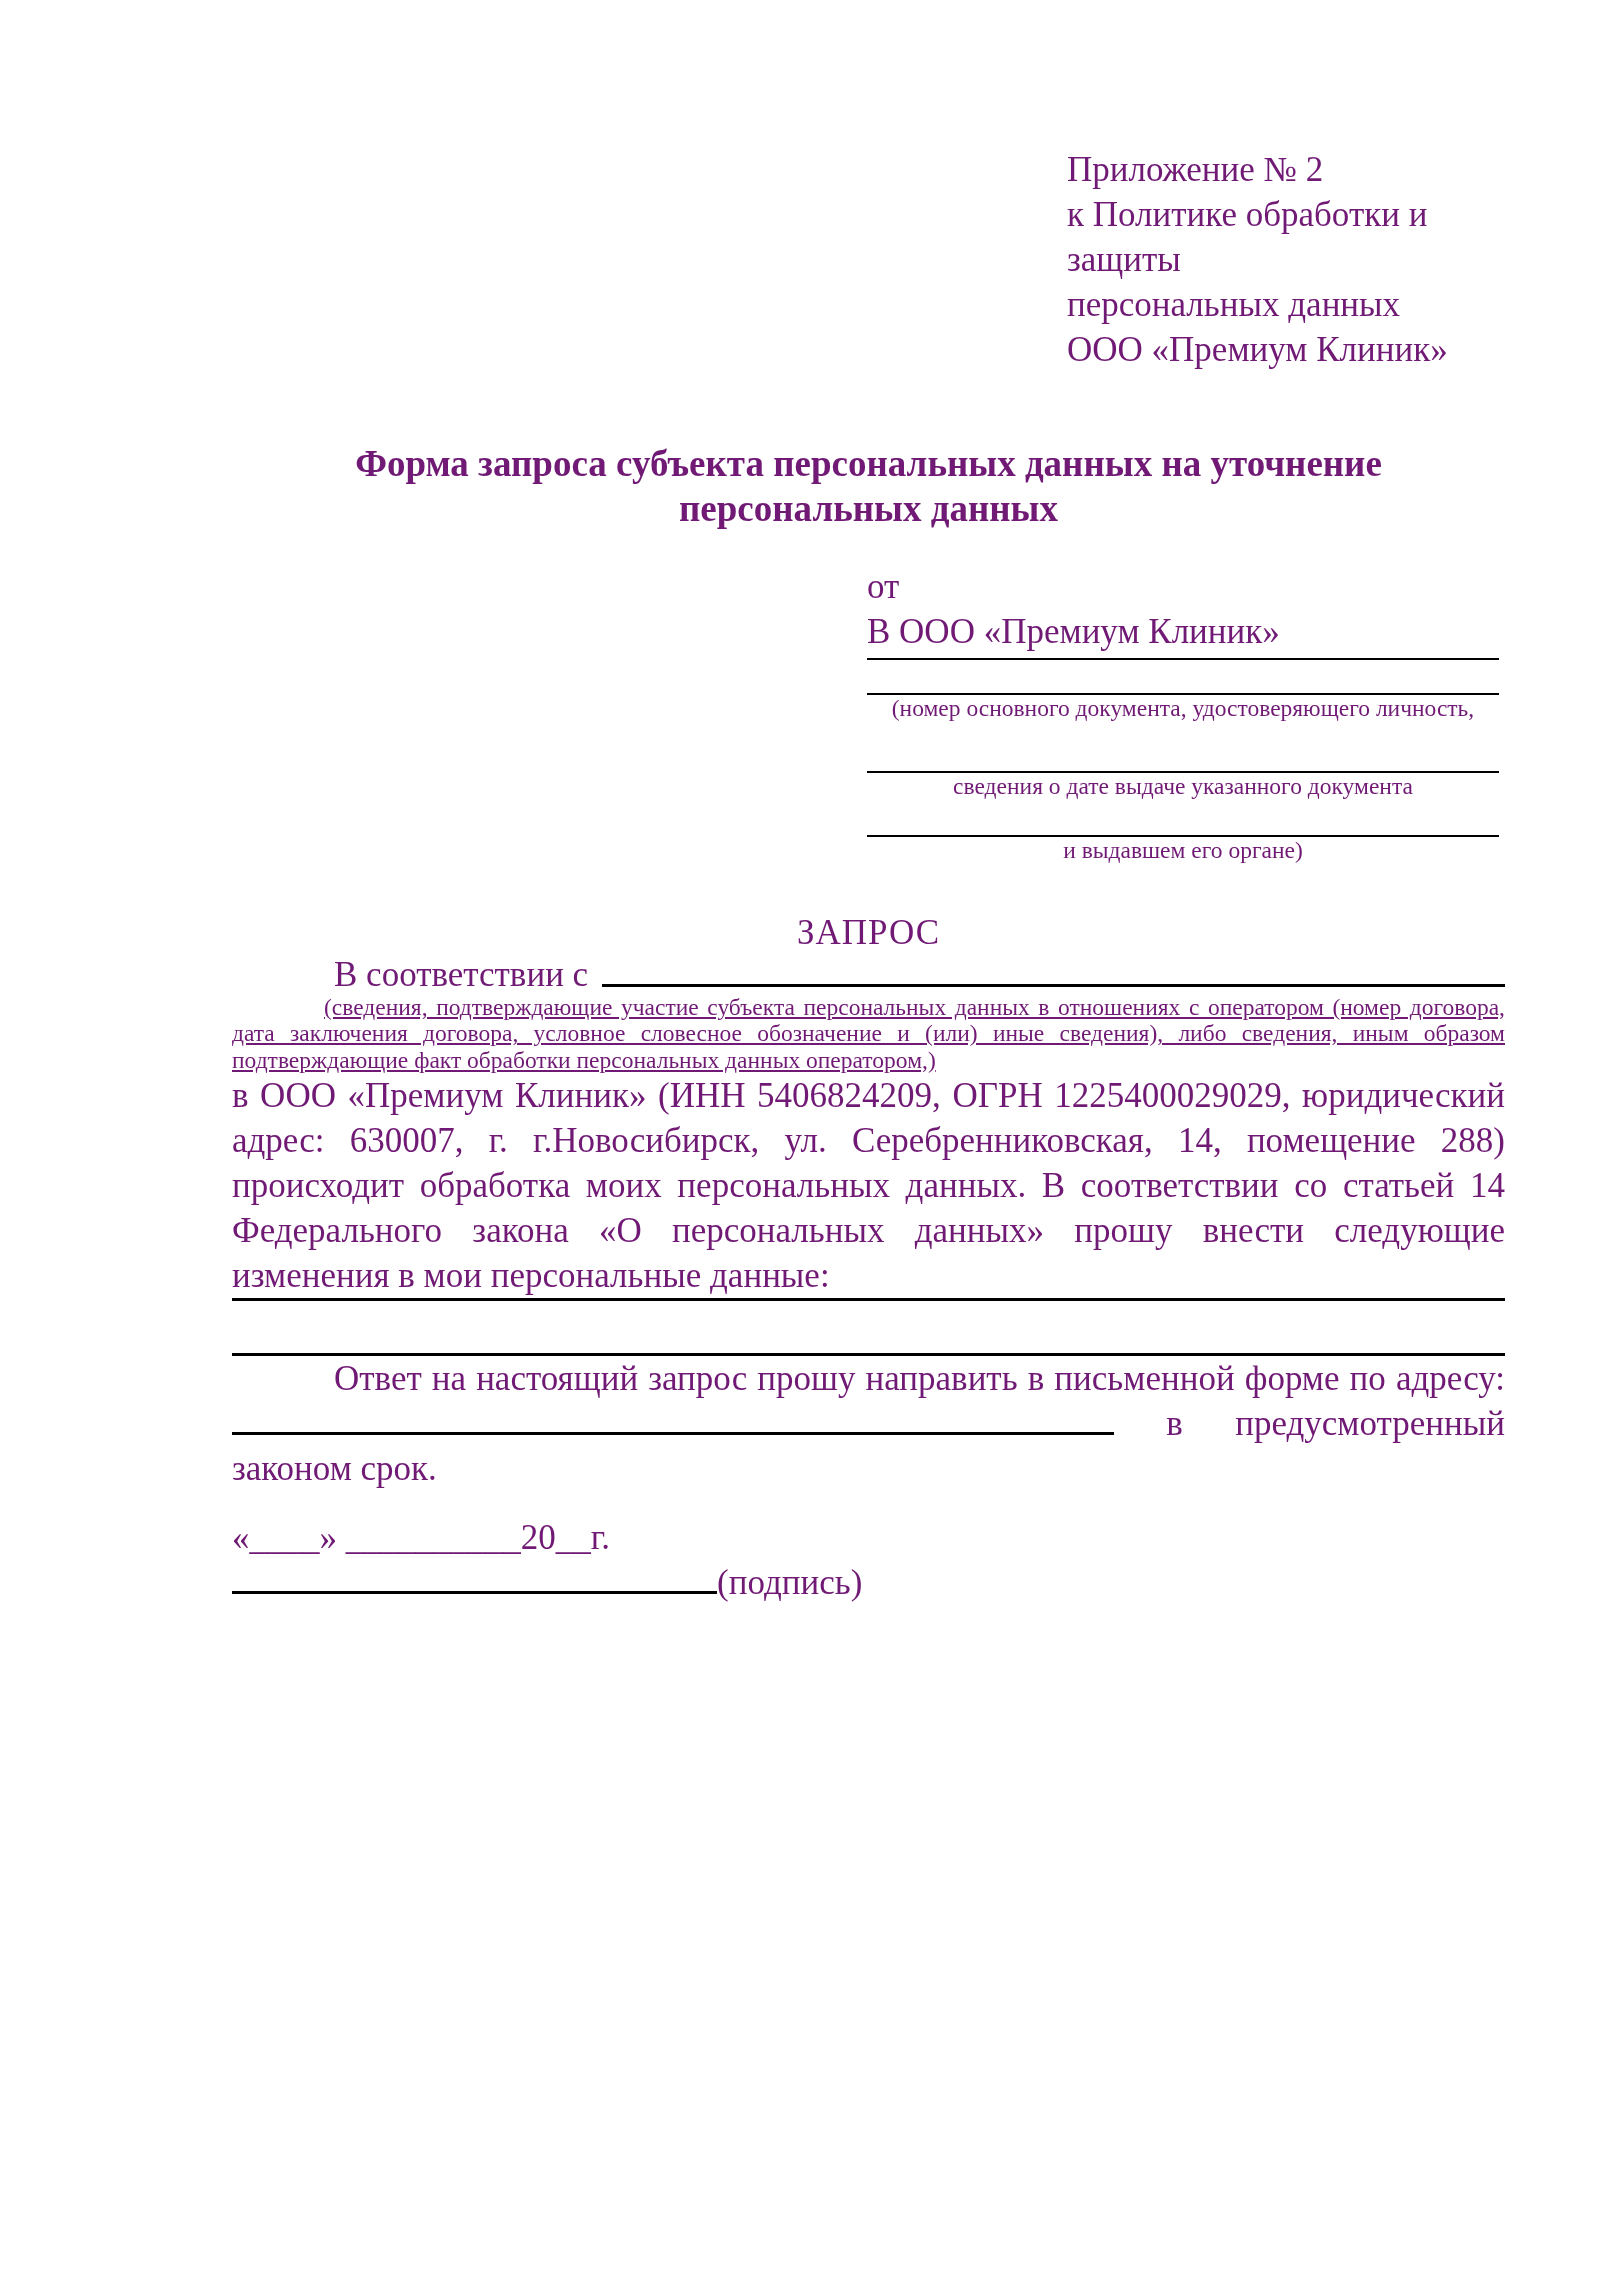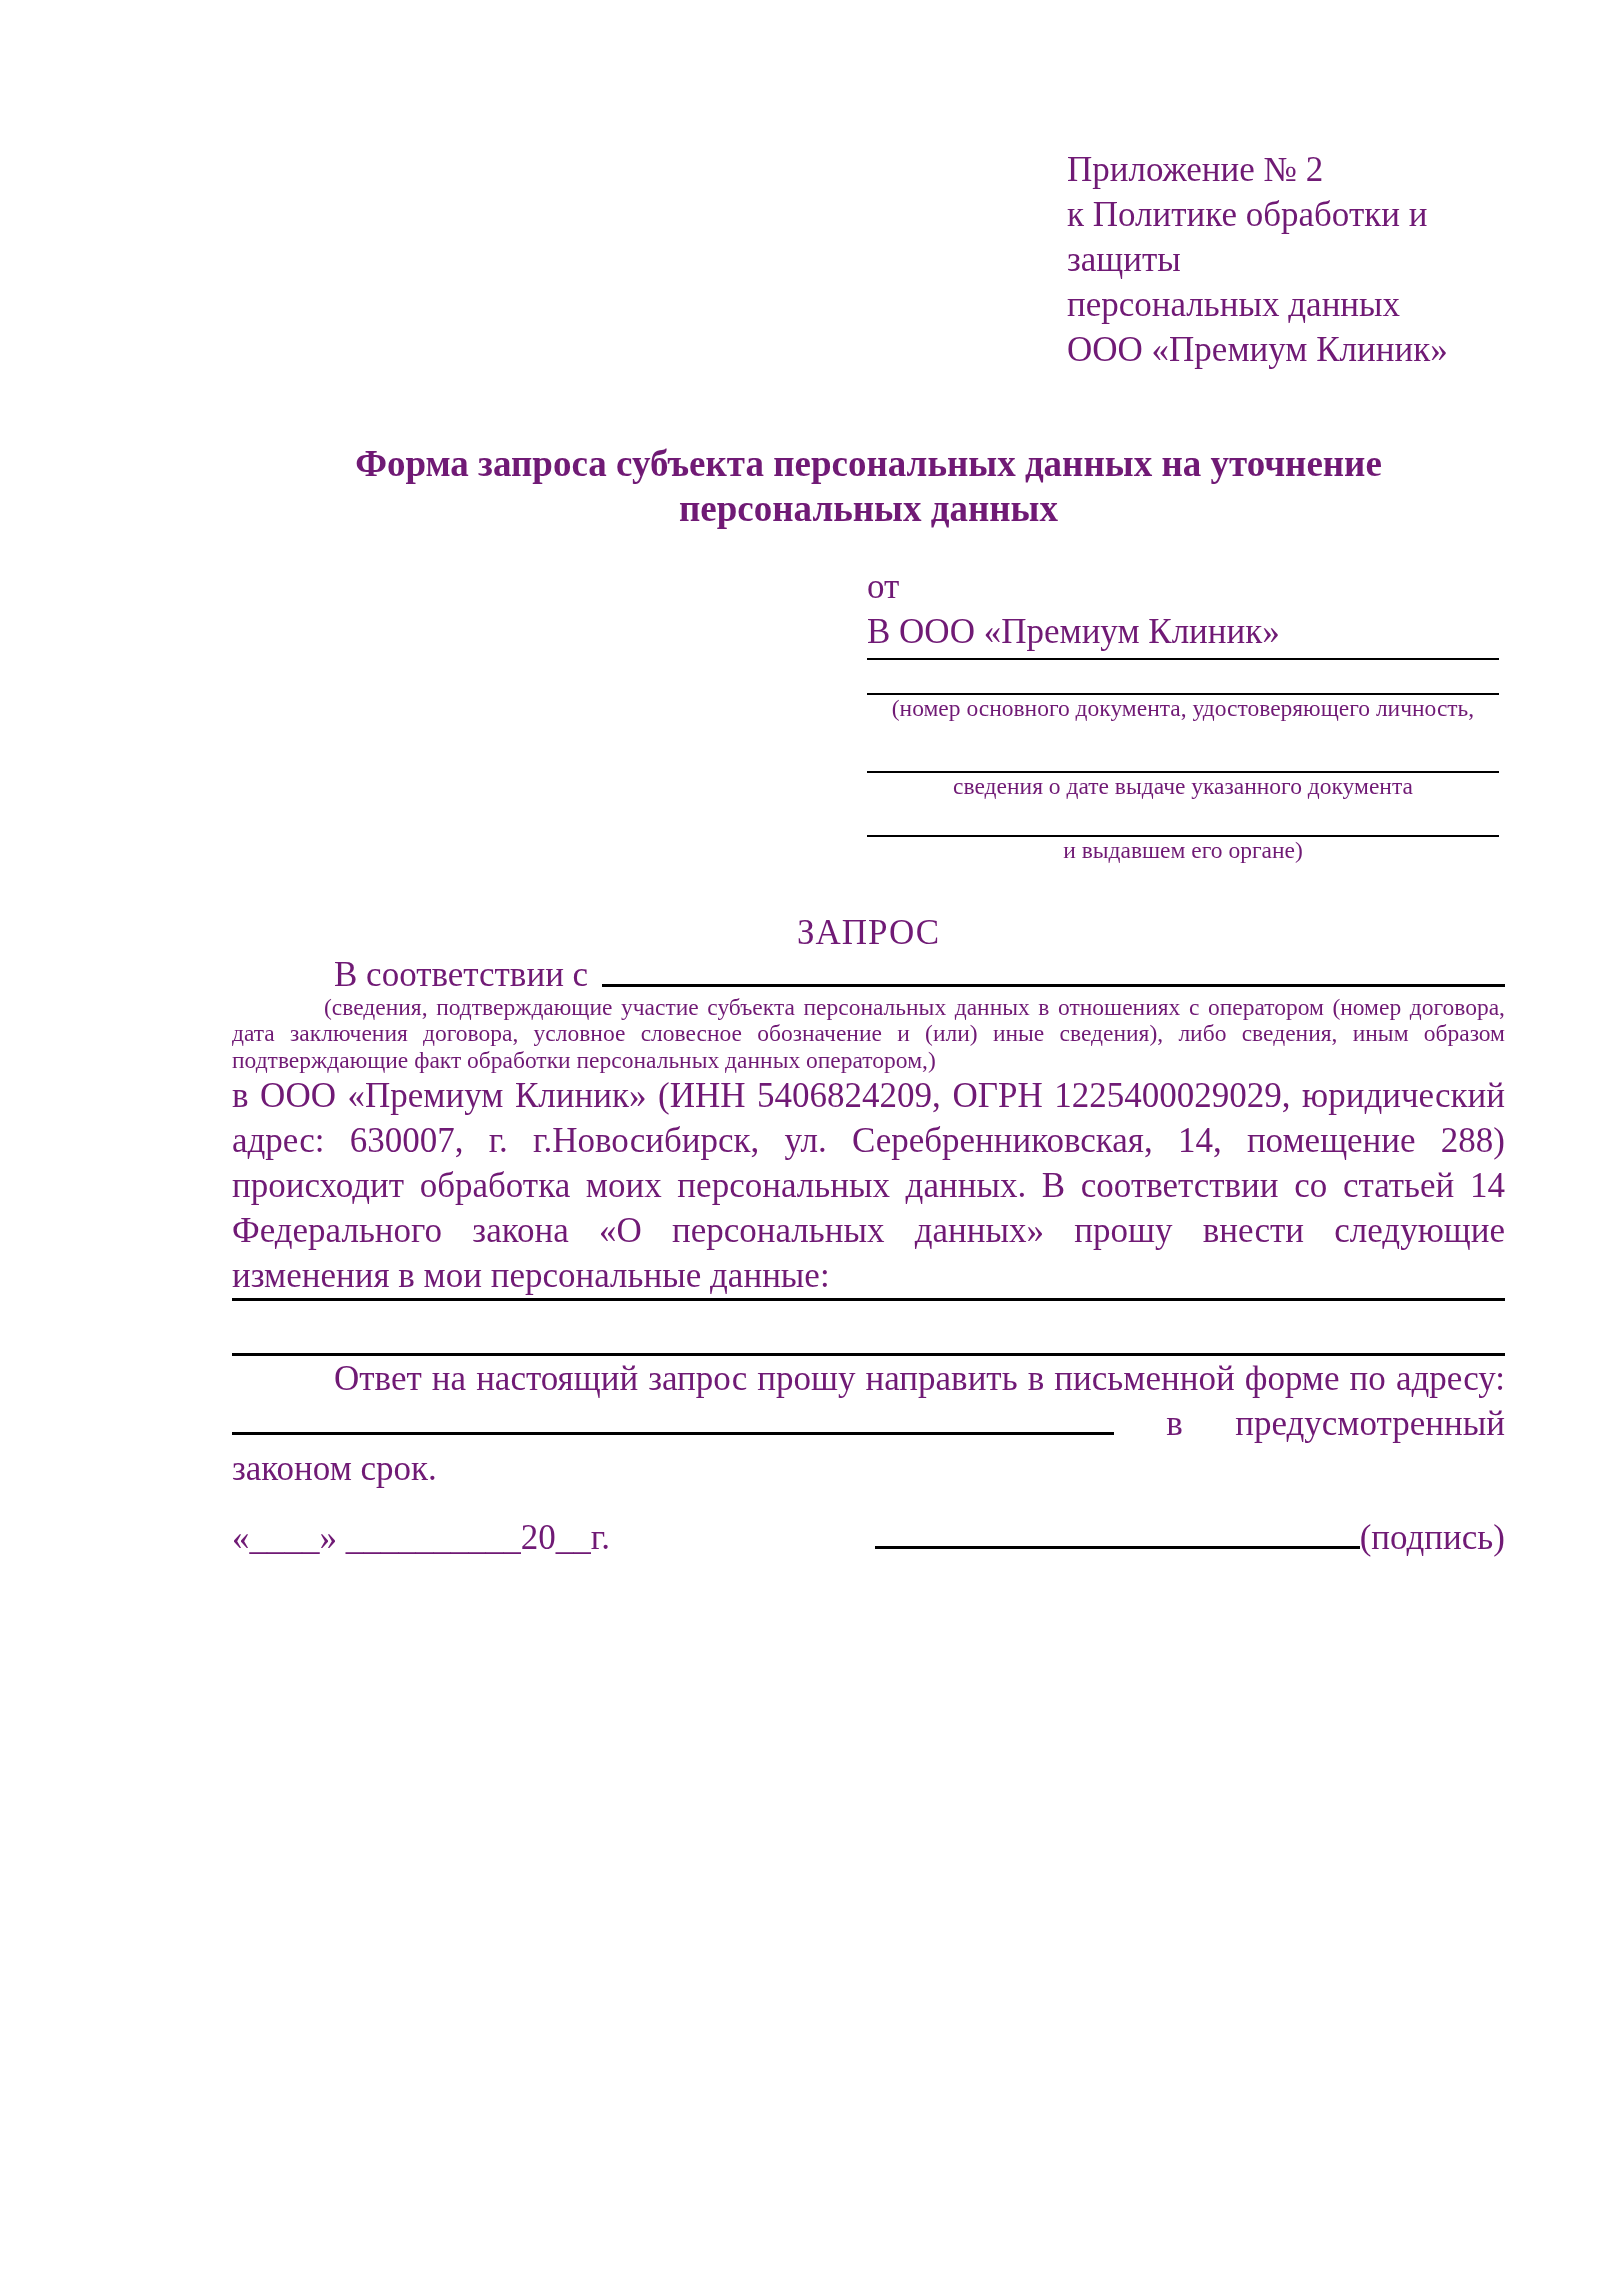--- a/index.html
+++ b/index.html
@@ -22,30 +22,30 @@
   .fill-line{border-bottom:2.9px solid #000;height:3.9px;}
   .fl-2{margin-top:29px;}
   .fl-3{margin-top:45px;}
   .fl-4{margin-top:31px;}
   .caption{font-size:23.5px;line-height:27.4px;text-align:center;}
   
   .zapros{margin-top:45px;text-align:center;letter-spacing:1px;}
   .intro-line{display:flex;align-items:flex-end;padding-left:102px;line-height:39px;}
   .intro-prefix{white-space:pre;}
   .intro-underline{flex:1;margin-left:13.7px;margin-bottom:6.9px;border-bottom:3.9px solid #000;}
-  .note{font-size:23.5px;line-height:26.5px;text-align:justify;text-indent:92px;}
+  .note{font-size:23.5px;line-height:26.5px;text-align:justify;text-indent:92px;text-decoration:underline;}
   .body-par{text-align:justify;}
   .blank-line{border-bottom:3.9px solid #000;height:0;}
   .bl-a{margin-top:0px;}
   .bl-b{margin-top:52px;}
   .reply-line1{text-indent:102px;text-align:justify;text-align-last:justify;}
   .reply-line2{display:flex;justify-content:space-between;align-items:baseline;}
   .reply-underline{width:882px;border-bottom:3.9px solid #000;}
   
-  .footer-row{margin-top:23.5px;display:flex;justify-content:space-between;align-items:baseline;}
+  .footer-row{margin-top:23.5px;display:flex;justify-content:space-between;align-items:baseline;flex-direction:column;}
   .sig-underline{display:inline-block;width:485px;border-bottom:3.9px solid #000;}
 </style>
 </head>
 <body>
 
 <div class="page">
 
   <div class="appendix">
     <div>Приложение № 2</div>
     <div>к Политике обработки и защиты</div>

